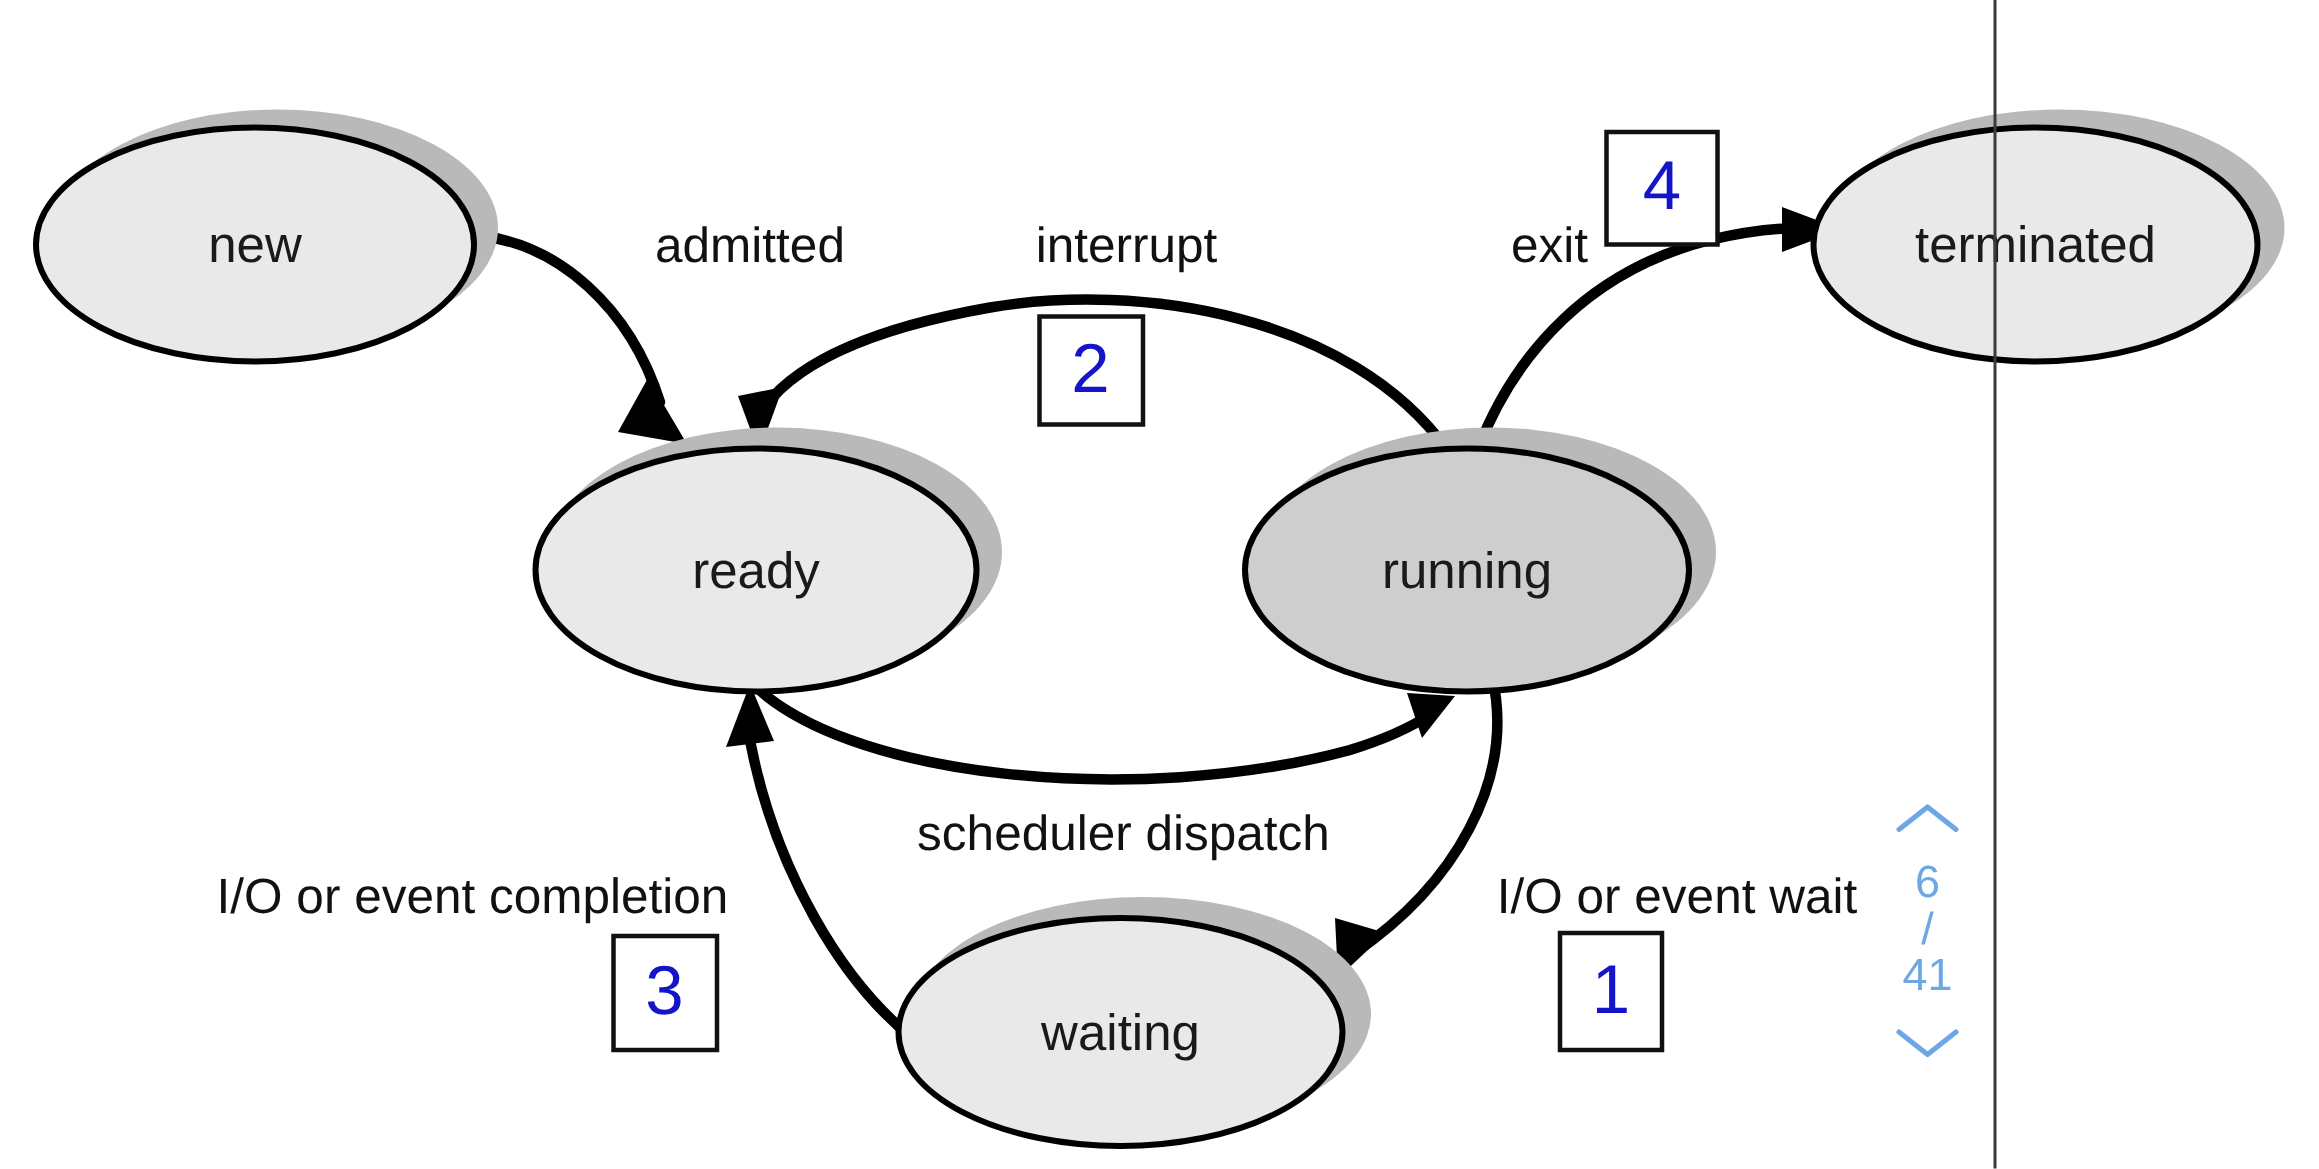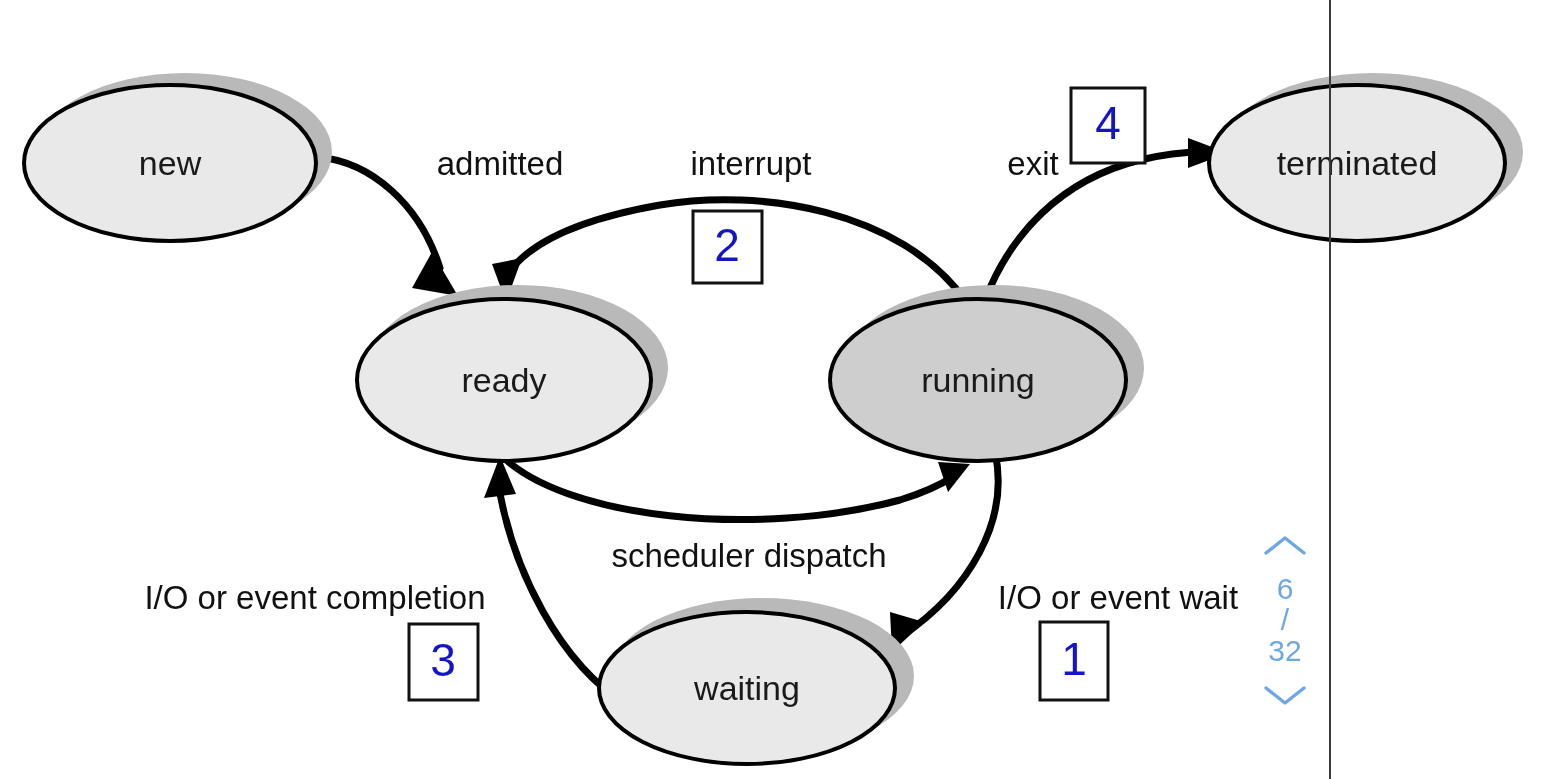--- a/index.html
+++ b/index.html
@@ -226,21 +226,21 @@
 
     <div class="chev">
       <svg width="46" height="26" viewBox="0 0 46 26" xmlns="http://www.w3.org/2000/svg">
         <polyline points="4,20 23,5 42,20" fill="none" stroke="#6ea8e4" stroke-width="3.4" stroke-linecap="round" stroke-linejoin="round"></polyline>
       </svg>
     </div>
 
     <div class="counter">
       <span>6</span>
       <span class="slash">/</span>
-      <span>32</span>
+      <span>41</span>
     </div>
 
     <div class="chev">
       <svg width="46" height="26" viewBox="0 0 46 26" xmlns="http://www.w3.org/2000/svg">
         <polyline points="4,6 23,21 42,6" fill="none" stroke="#6ea8e4" stroke-width="3.4" stroke-linecap="round" stroke-linejoin="round"></polyline>
       </svg>
     </div>
 
   </div>
 

